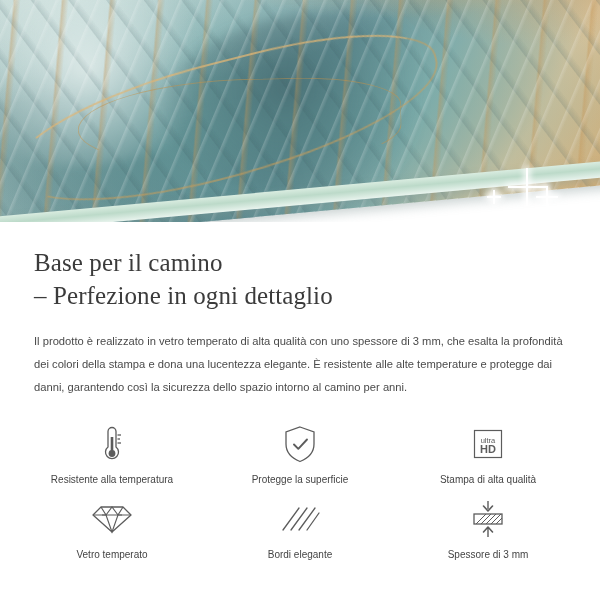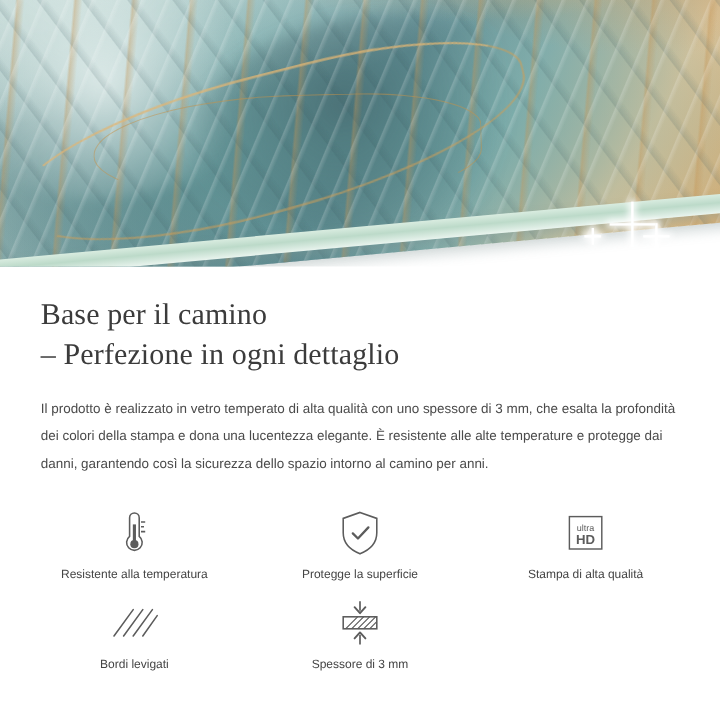--- a/index.html
+++ b/index.html
@@ -255,31 +255,44 @@
       <div class="feature-icon">
         <svg width="40" height="40" viewBox="0 0 40 40">
           <rect x="6.5" y="6.5" width="27" height="27" fill="none" stroke="#5c5c5c" stroke-width="1.2"></rect>
           <text x="20" y="18.5" font-family="Liberation Sans, sans-serif" font-size="7.5" fill="#5c5c5c" text-anchor="middle">ultra</text>
           <text x="20" y="29" font-family="Liberation Sans, sans-serif" font-size="11" font-weight="bold" fill="#5c5c5c" text-anchor="middle">HD</text>
         </svg>
       </div>
       <div class="feature-label">Stampa di alta qualità</div>
     </div>
 
+    <div class="feature">
+      <div class="feature-icon">
+        <svg width="42" height="36" viewBox="0 0 42 36">
+          <path d="M10 6 h22 l8 8 -19 17 -19 -17 z" fill="none" stroke="#5c5c5c" stroke-width="1.3" stroke-linejoin="round"></path>
+          <path d="M2 14 h38" stroke="#5c5c5c" stroke-width="1.1"></path>
+          <path d="M10 6 l5 8 -4 0" stroke="#5c5c5c" stroke-width="1.1" fill="none"></path>
+          <path d="M32 6 l-5 8 4 0" stroke="#5c5c5c" stroke-width="1.1" fill="none"></path>
+          <path d="M15 14 l6 17 6 -17" fill="none" stroke="#5c5c5c" stroke-width="1.1"></path>
+          <path d="M15 14 l6 -8 6 8" fill="none" stroke="#5c5c5c" stroke-width="1.1"></path>
+        </svg>
+      </div>
+      <div class="feature-label">Vetro temperato</div>
+    </div>
 
     <div class="feature">
       <div class="feature-icon">
         <svg width="42" height="34" viewBox="0 0 42 34" stroke="#5c5c5c" stroke-width="1.3" fill="none" stroke-linecap="round">
           <path d="M4 28 L20 6"></path>
           <path d="M12 28 L28 6"></path>
           <path d="M20 28 L36 6"></path>
           <path d="M28 28 L40 11"></path>
         </svg>
       </div>
-      <div class="feature-label">Bordi levigati</div>
+      <div class="feature-label">Bordi elegante</div>
     </div>
 
     <div class="feature">
       <div class="feature-icon">
         <svg width="42" height="42" viewBox="0 0 42 42" stroke="#5c5c5c" fill="none">
           <path d="M21 3 v8" stroke-width="1.4"></path>
           <path d="M16.5 8 L21 13 L25.5 8" stroke-width="1.6" stroke-linecap="round" stroke-linejoin="round"></path>
           <rect x="7" y="16" width="28" height="10" stroke-width="1.3"></rect>
           <path d="M9 26 L19 16 M14 26 L24 16 M19 26 L29 16 M24 26 L34 16 M29 26 L35 20" stroke-width="1"></path>
           <path d="M21 39 v-8" stroke-width="1.4"></path>

